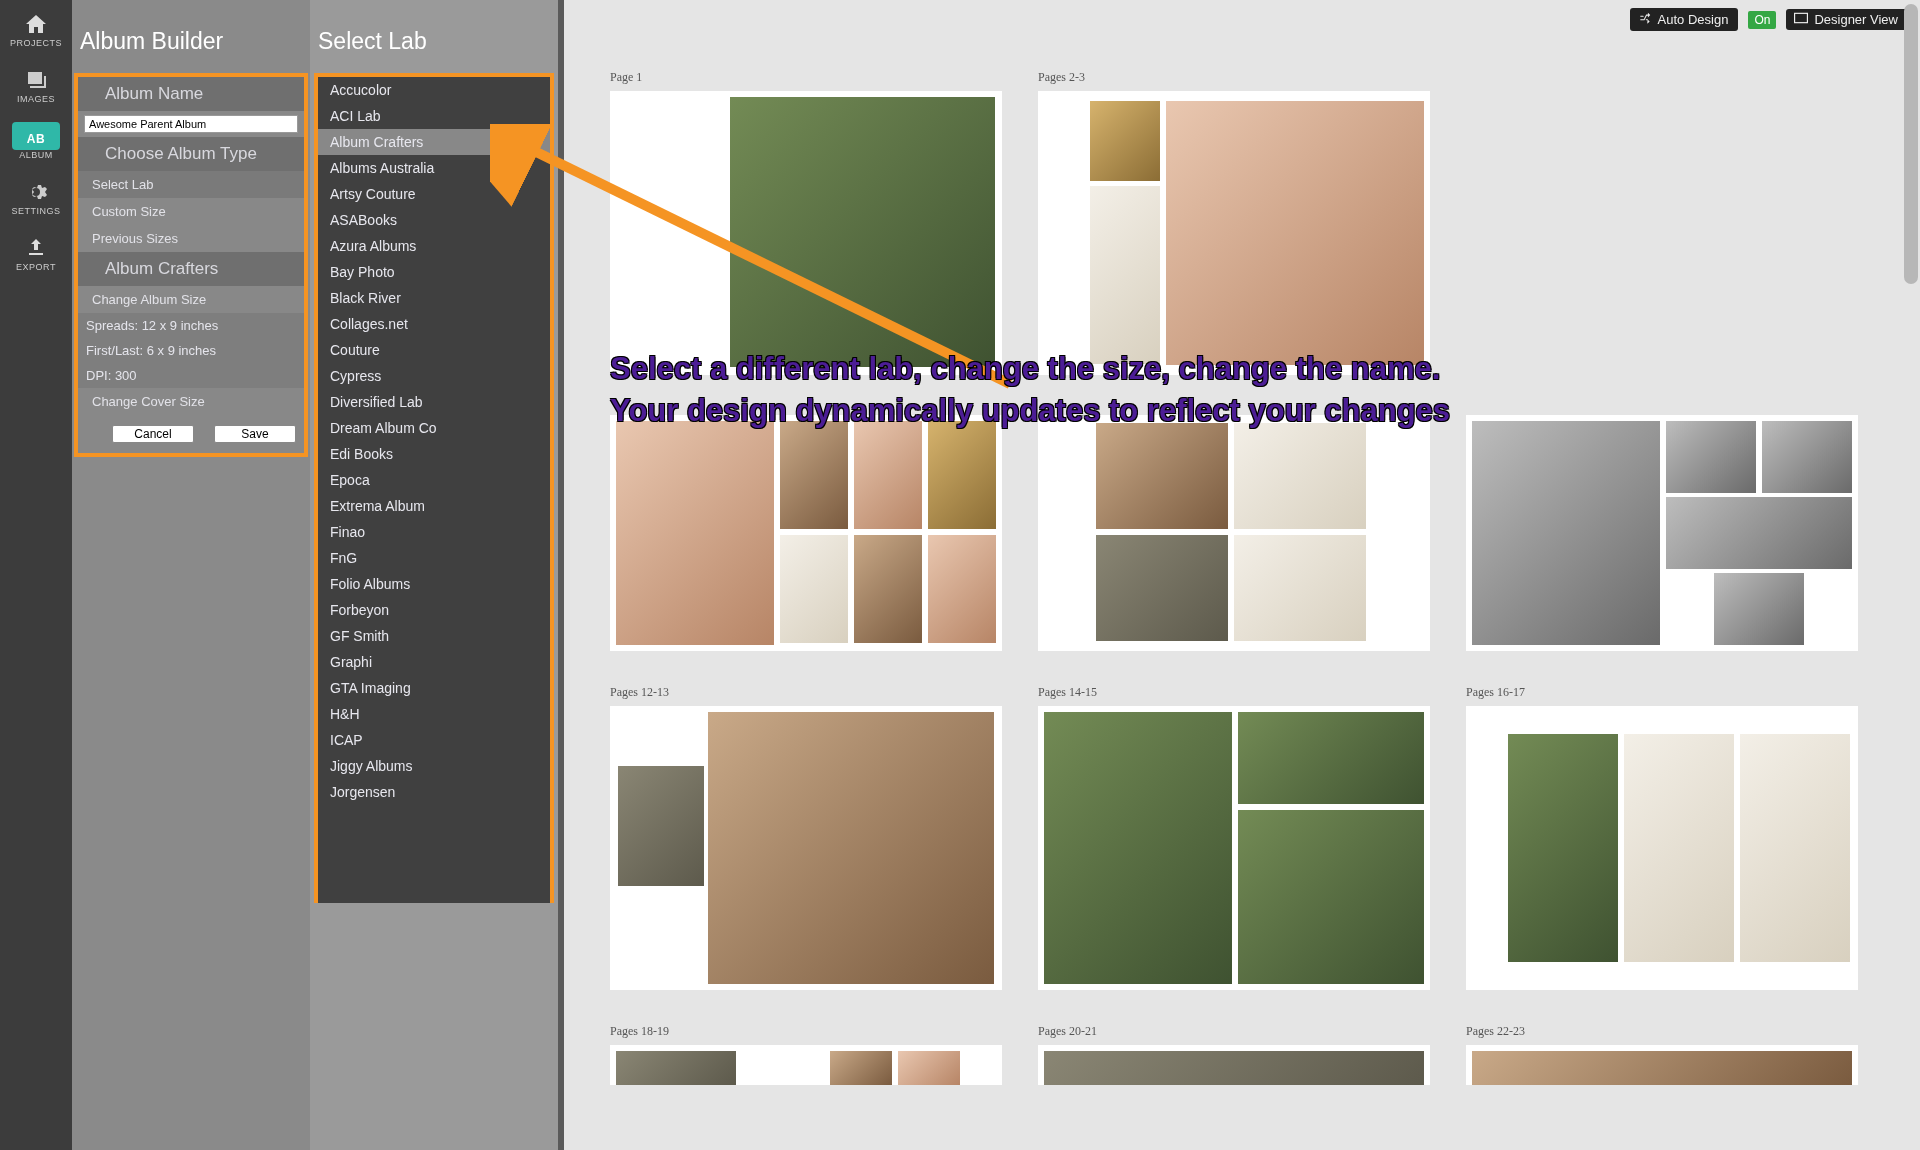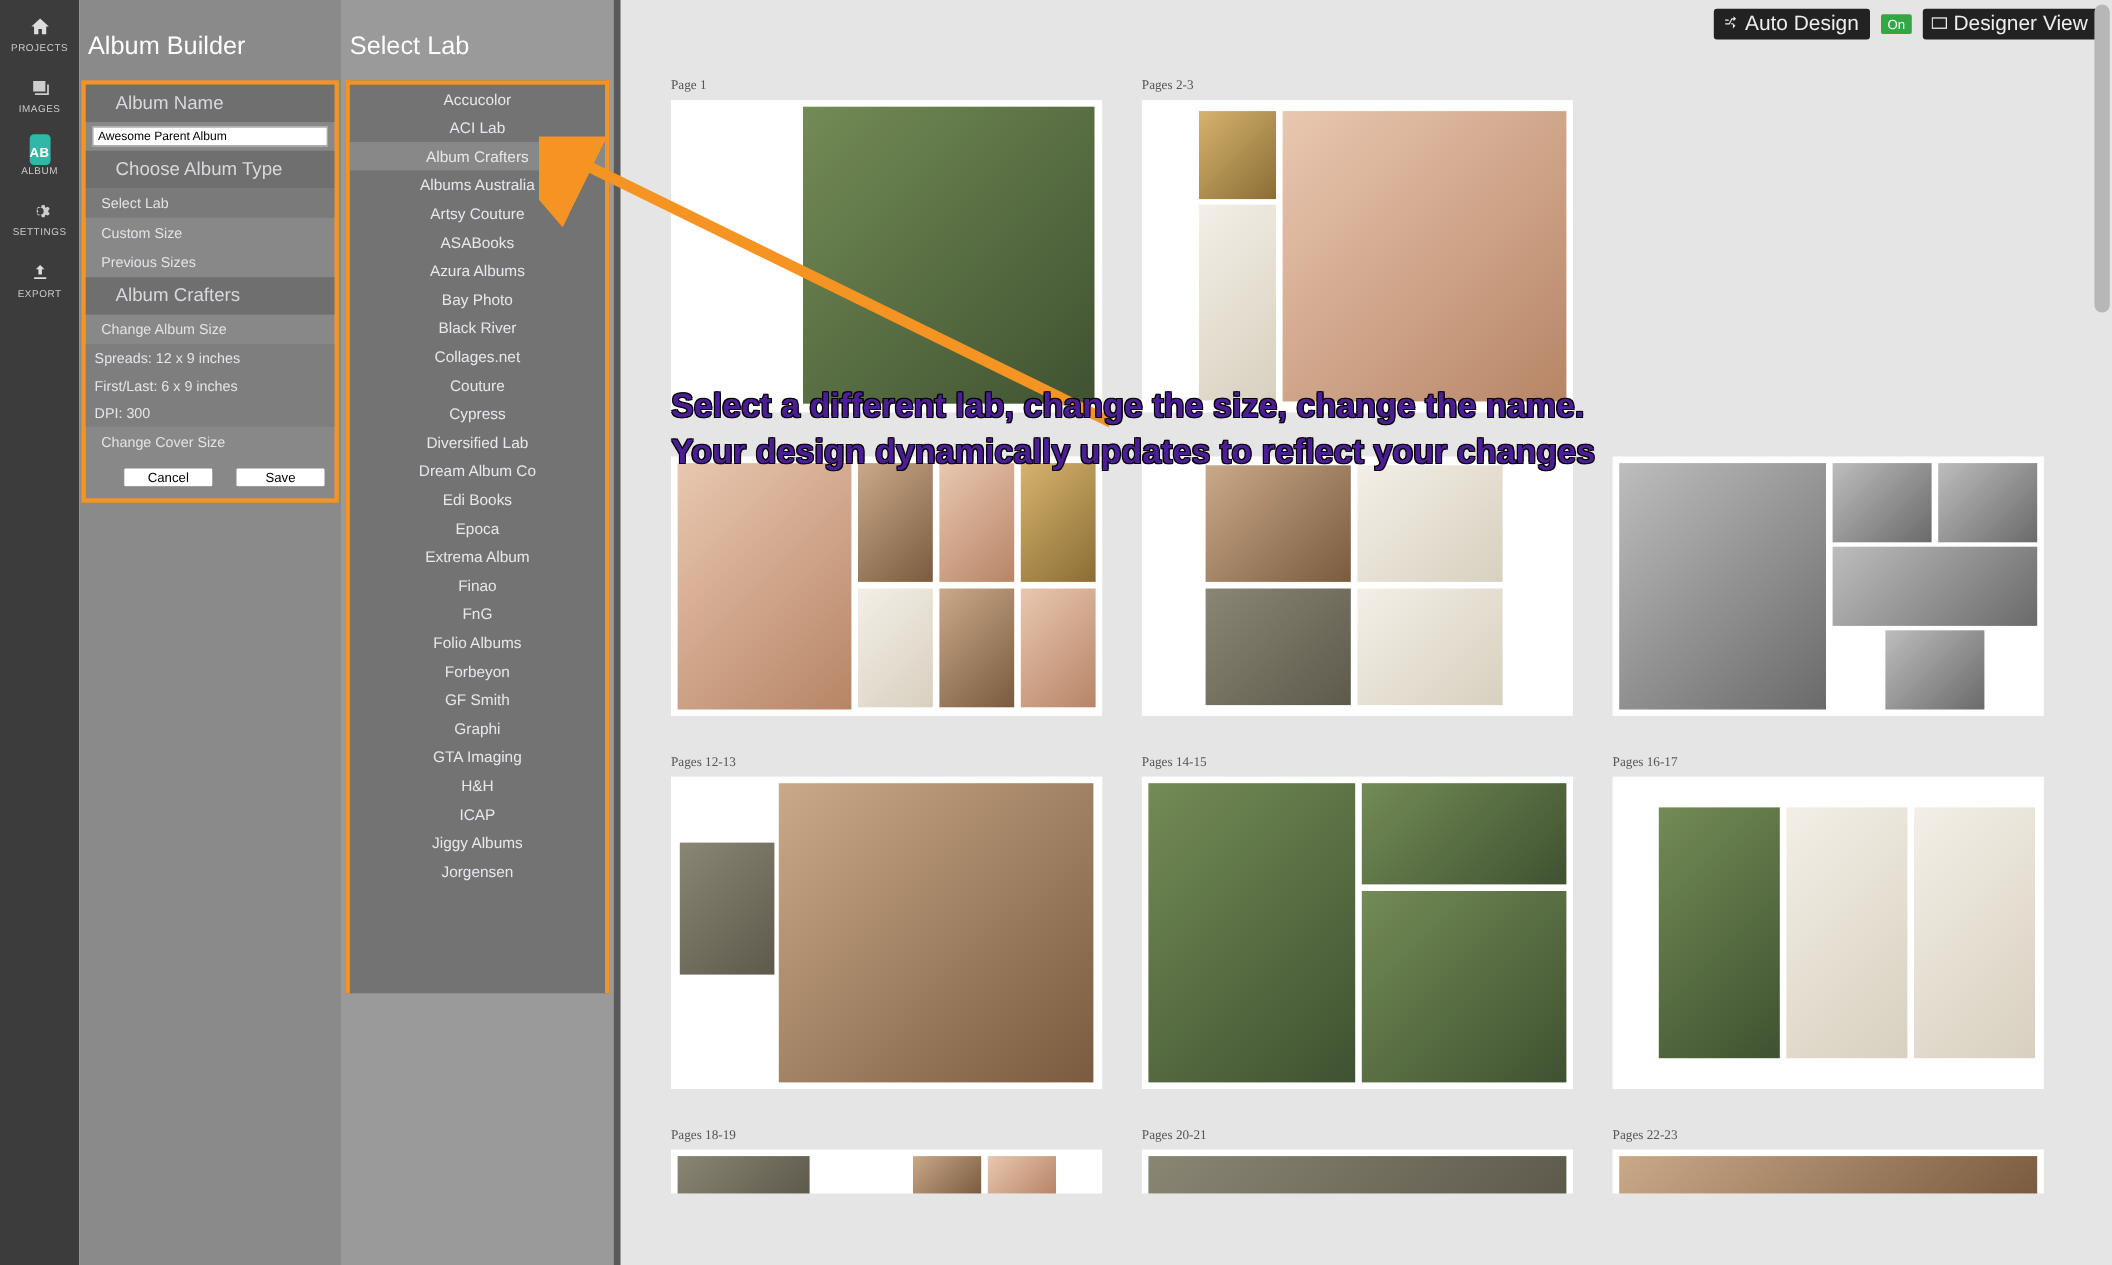--- a/index.html
+++ b/index.html
@@ -1,48 +1,48 @@
 <!DOCTYPE html>
 <html><head>
 <meta charset="utf-8">
 <style>
 * { margin: 0; padding: 0; box-sizing: border-box; font-family: "Helvetica Neue", Arial, sans-serif; }
 body { background: #e5e5e5; width: 1920px; height: 1150px; overflow: hidden; position: relative; }
 
 
 .nav-rail { position: absolute; left: 0; top: 0; width: 72px; height: 100%; background: #3c3c3c; display: flex; flex-direction: column; align-items: center; }
 .nav-item { width: 72px; padding: 10px 0 8px; display: flex; flex-direction: column; align-items: center; color: #ccc; font-size: 9px; letter-spacing: .5px; cursor: pointer; }
-.nav-item .ico { width: 19px; height: 28px; display: flex; align-items: center; justify-content: center; }
+.nav-item .ico { width: 48px; height: 28px; display: flex; align-items: center; justify-content: center; }
 .nav-item .ico svg { fill: #ddd; }
 .nav-item.album .ico { background: #2fb8a8; border-radius: 4px; color: #fff; font-size: 12px; font-weight: bold; padding-top: 6px; }
 
 
 .panel1 { position: absolute; left: 72px; top: 0; width: 238px; height: 100%; background: #8a8a8a; }
 .panel1 h1 { color: #fff; font-weight: 300; font-size: 23px; padding: 28px 8px 18px; }
 .album-form { border: 4px solid #f59423; margin: 0 2px; background: #888; }
 .sec-head { background: #6f6f6f; color: #d8d8de; font-size: 17px; font-weight: 400; padding: 7px 27px; }
 .name-input { width: calc(100% - 12px); margin: 4px 6px; font-size: 11px; padding: 2px 4px; border: 1px solid #999; }
 .opt { color: #e2e2e8; font-size: 13px; padding: 6px 14px; cursor: pointer; }
 .opt.selected { background: #7a7a7a; }
 .sec-head.crafters { background:#6f6f6f; }
 .info-line { color: #e5e5ec; font-size: 13px; padding: 5px 8px; background:#7e7e7e; }
 .btn-row { display: flex; justify-content: flex-end; gap: 20px; padding: 10px 8px; }
 .btn-row button { width: 82px; font-size: 12px; padding: 1px 0; background: #fff; border: 1px solid #888; border-radius: 2px; cursor: pointer; }
 
 
 .panel2 { position: absolute; left: 310px; top: 0; width: 254px; height: 100%; background: #9a9a9a; border-right: 6px solid #5a5a5a; }
 .panel2 h1 { color: #fff; font-weight: 300; font-size: 23px; padding: 28px 8px 18px; }
-.lab-box { margin: 0 4px; border: 4px solid #f59423; border-bottom: none; background: #737373; height: 830px; overflow: hidden; text-align: center; }
+.lab-box { margin: 0 4px; border: 4px solid #f59423; border-bottom: none; background: #404040; height: 830px; overflow: hidden; }
 .lab-list-outer { padding-top: 0; }
 .lab { color: #e7e7ee; font-size: 14px; padding: 5px 12px; cursor: pointer; }
 .lab.highlight { background: #888; }
 
 
 .topbar { position: absolute; right: 12px; top: 8px; display: flex; gap: 10px; align-items: center; }
-.pill { background: #222; color: #eee; font-size: 19px; padding: 3px 10px 3px 8px; border-radius: 3px; display: flex; align-items: center; gap: 6px; cursor: pointer; }
+.pill { background: #222; color: #eee; font-size: 13px; padding: 3px 10px 3px 8px; border-radius: 3px; display: flex; align-items: center; gap: 6px; cursor: pointer; }
 .on-badge { background: #34a744; color: #fff; font-size: 12px; padding: 2px 6px; border-radius: 2px; }
 .pill svg { fill: #eee; }
 
 
 .canvas { position: absolute; left: 570px; top: 0; right: 0; bottom: 0; padding: 70px 20px 0 40px; overflow: hidden; }
 .row-pages { display: flex; gap: 36px; margin-bottom: 34px; }
 .spread { }
 .spread-label { font-size: 12px; color: #555; font-family: Georgia, serif; margin-bottom: 6px; }
 .page-paper { background: #fff; position: relative; display: flex; align-items: center; justify-content: center; }
 .page-paper.single { width: 392px; height: 284px; }

